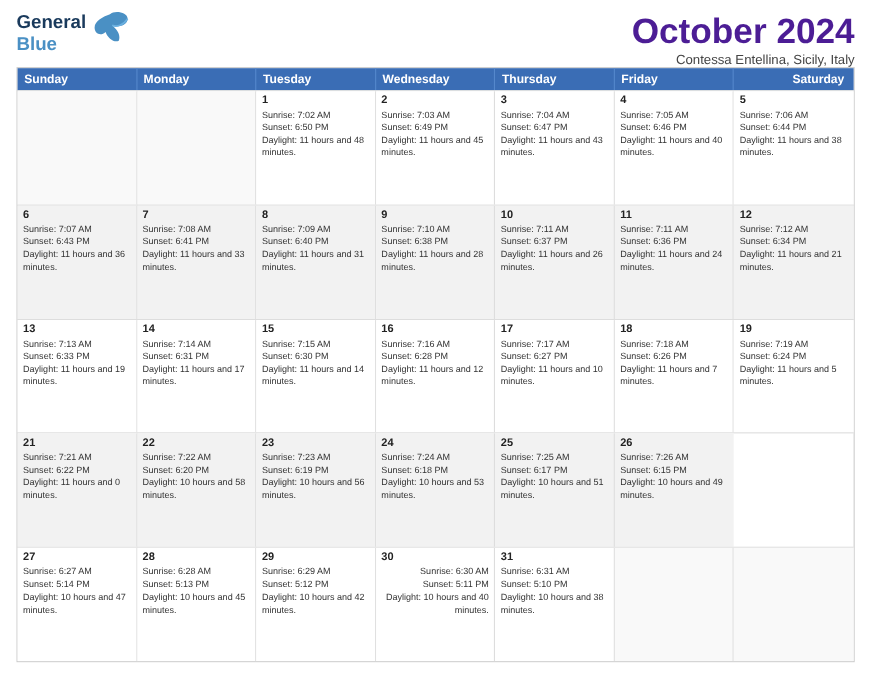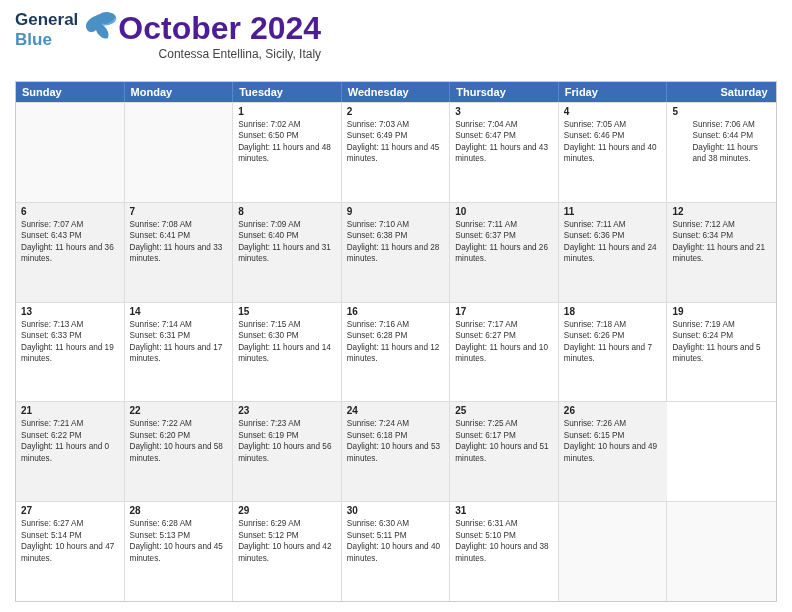--- a/index.html
+++ b/index.html
@@ -12,22 +12,23 @@
     }
     .page {
       width: 792px;
       height: 612px;
       padding: 10px 15px;
       display: flex;
       flex-direction: column;
     }
     .header {
       display: flex;
+      justify-content: space-between;
       align-items: flex-start;
-      margin-bottom: 20px;
+      margin-bottom: 0;
     }
     .logo {
       display: flex;
       flex-direction: column;
       align-items: flex-start;
     }
     .title-block {
       text-align: right;
     }
     .main-title {
@@ -152,21 +153,21 @@
 Daylight: 11 hours and 43 minutes.</div>
           </div>
           <div class="cal-cell">
             <span class="day-num">4</span>
             <div class="cell-info" style="white-space: pre-line;">Sunrise: 7:05 AM
 Sunset: 6:46 PM
 Daylight: 11 hours and 40 minutes.</div>
           </div>
           <div class="cal-cell">
             <span class="day-num">5</span>
-            <div class="cell-info" style="white-space: pre-line; margin-left: 20px;">Sunrise: 7:06 AM
+            <div class="cell-info" style="white-space: pre-line;">Sunrise: 7:06 AM
 Sunset: 6:44 PM
 Daylight: 11 hours and 38 minutes.</div>
           </div>
         </div>
         <div class="cal-row">
           <div class="cal-cell alt-row">
             <span class="day-num">6</span>
             <div class="cell-info" style="white-space: pre-line;">Sunrise: 7:07 AM
 Sunset: 6:43 PM
 Daylight: 11 hours and 36 minutes.</div>
@@ -304,21 +305,21 @@
 Daylight: 10 hours and 45 minutes.</div>
           </div>
           <div class="cal-cell">
             <span class="day-num">29</span>
             <div class="cell-info" style="white-space: pre-line;">Sunrise: 6:29 AM
 Sunset: 5:12 PM
 Daylight: 10 hours and 42 minutes.</div>
           </div>
           <div class="cal-cell">
             <span class="day-num">30</span>
-            <div class="cell-info" style="white-space: pre-line;">Sunrise: 6:30 AM
+            <div class="cell-info" style="white-space: pre-line; text-align: right;">Sunrise: 6:30 AM
 Sunset: 5:11 PM
 Daylight: 10 hours and 40 minutes.</div>
           </div>
           <div class="cal-cell">
             <span class="day-num">31</span>
             <div class="cell-info" style="white-space: pre-line;">Sunrise: 6:31 AM
 Sunset: 5:10 PM
 Daylight: 10 hours and 38 minutes.</div>
           </div>
           <div class="cal-cell empty"></div>

